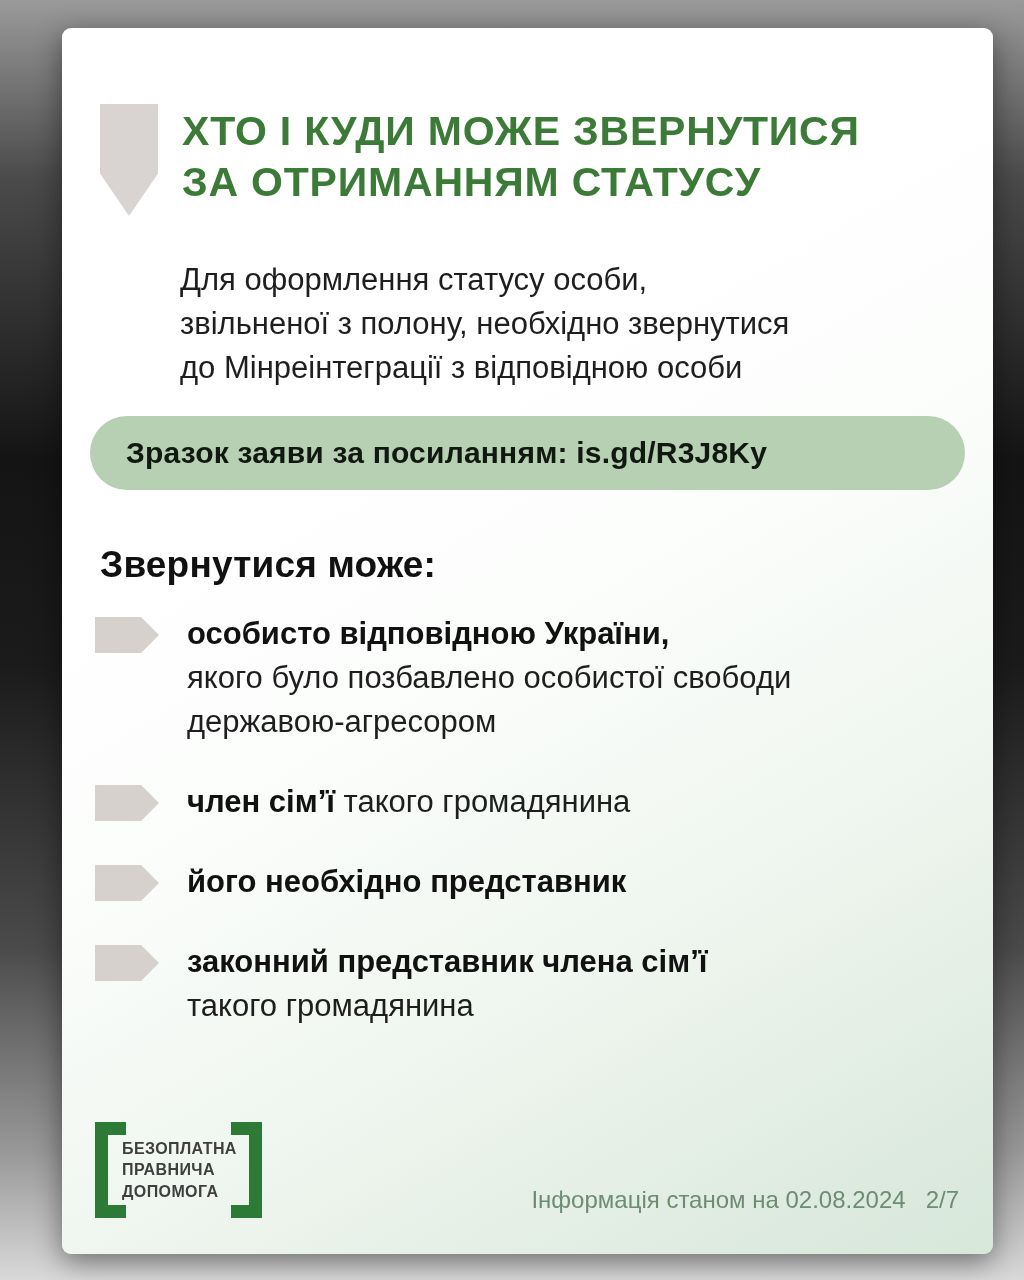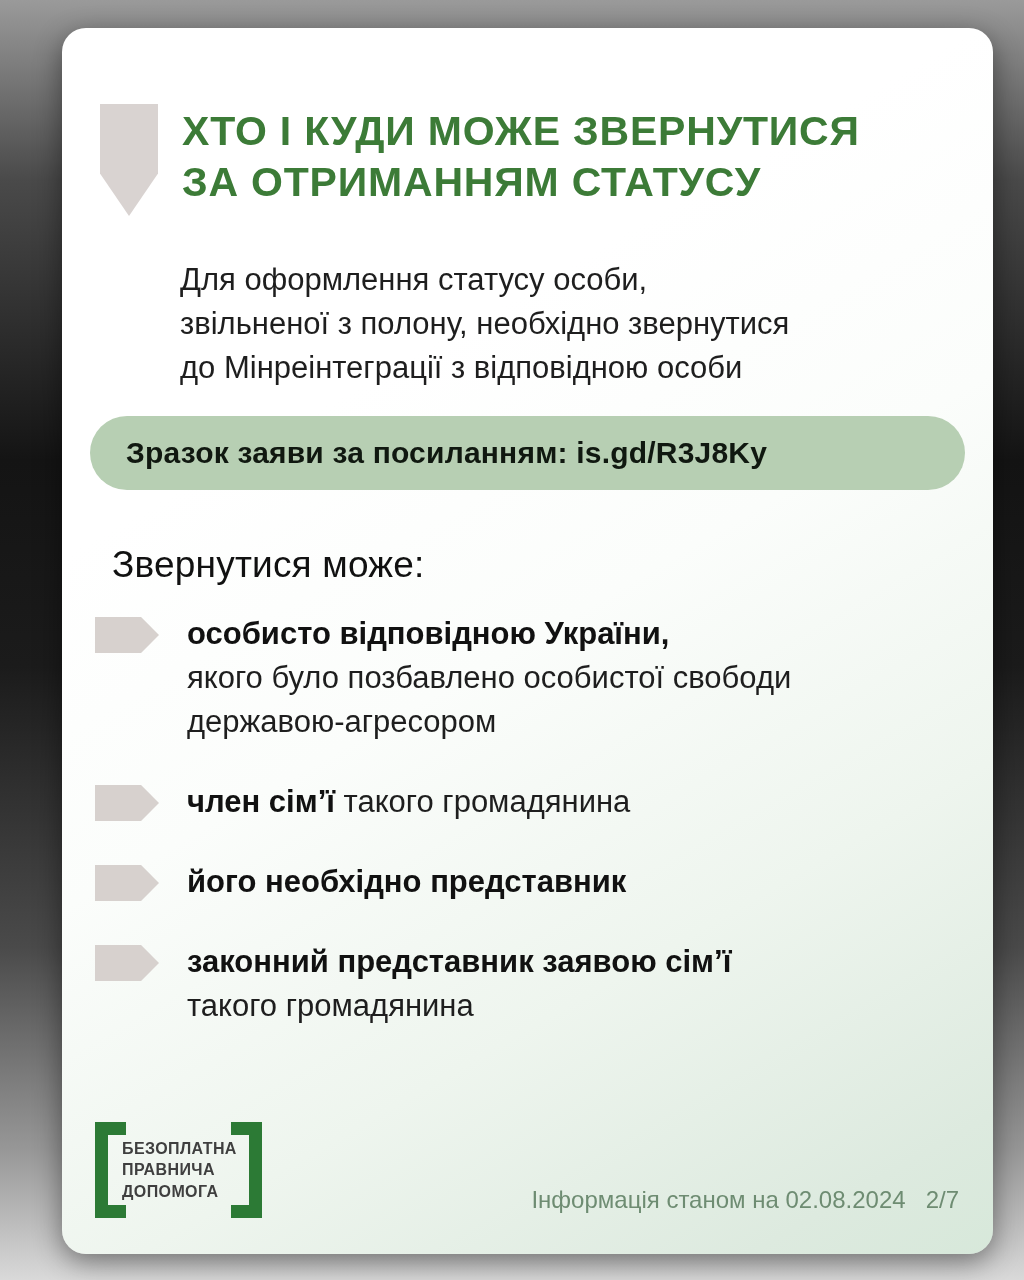--- a/index.html
+++ b/index.html
@@ -6,21 +6,21 @@
   body{
     width:1024px;height:1280px;
     font-family:"Liberation Sans",sans-serif;
     background:linear-gradient(180deg,#9a9a9a 0%,#4a4a4a 14%,#141414 36%,#1b1b1b 52%,#4a4a4a 74%,#989898 90%,#d9d9d9 100%);
     overflow:hidden;
   }
   .card{
     position:relative;
     width:931px;height:1226px;
     margin:28px 0 0 62px;
-    border-radius:24px;
+    border-radius:9px;
     background:linear-gradient(150deg,#ffffff 30%,#fbfdfb 50%,#eef5ee 72%,#ddeadf 92%,#d7e8da 100%);
     box-shadow:0 8px 28px rgba(0,0,0,0.45);
     box-sizing:border-box;
   }
   
   .header-row{
     display:flex;align-items:flex-start;
     padding:76px 40px 0 38px;
   }
   .pentagon{
@@ -55,22 +55,22 @@
     box-sizing:border-box;
   }
   .pill-text{
     font-weight:bold;
     font-size:30px;
     color:#101810;
     letter-spacing:0.2px;
   }
   
   .section-heading{
-    margin:54px 0 0 50px;
-    font-weight:normal;
+    margin:54px 0 0 38px;
+    font-weight:bold;
     font-size:37px;
     color:#111;
     letter-spacing:0.2px;
   }
   .bullets{margin-top:26px;}
   .bullet{
     display:flex;
     align-items:flex-start;
     margin:0 0 36px 33px;
   }
@@ -166,21 +166,21 @@
       <div class="arrow"></div>
       <div class="b-text">
         <span class="bb">його необхідно представник</span>
         <span class="br"></span>
       </div>
     </div>
 
     <div class="bullet stack">
       <div class="arrow"></div>
       <div class="b-text">
-        <span class="bb">законний представник заявою сім’ї</span>
+        <span class="bb">законний представник члена сім’ї</span>
         <span class="br">такого громадянина</span>
       </div>
     </div>
 
   </div>
 
   <div class="logo">
     <div class="bracket bracket-left"></div>
     <div class="logo-text">
       <div>БЕЗОПЛАТНА</div>

